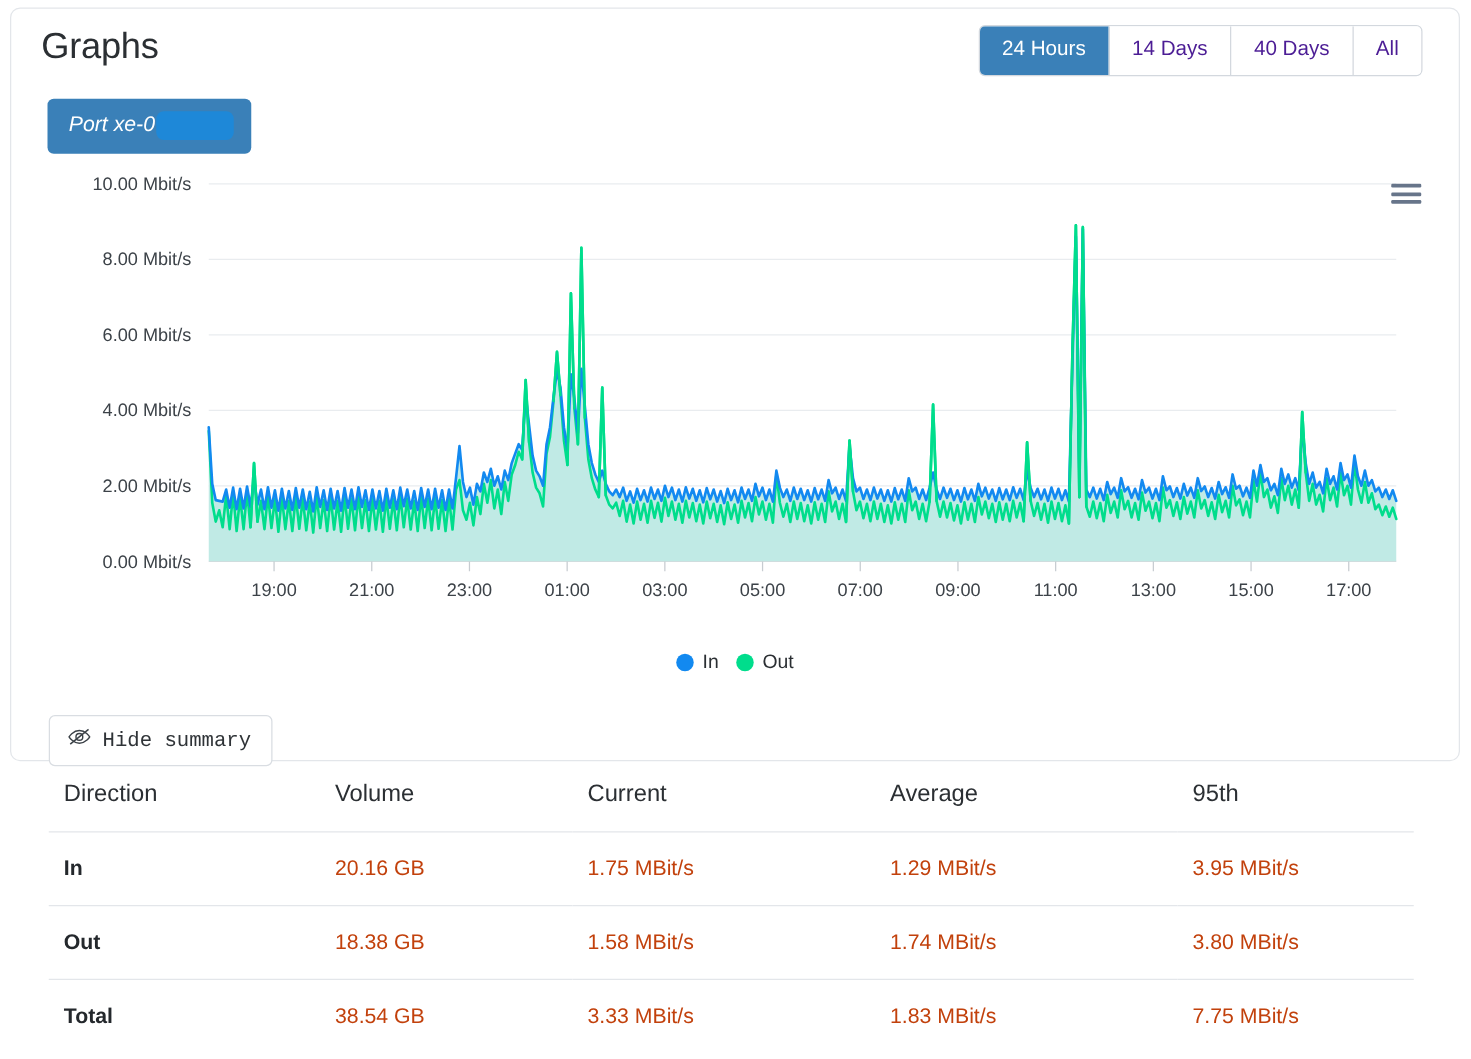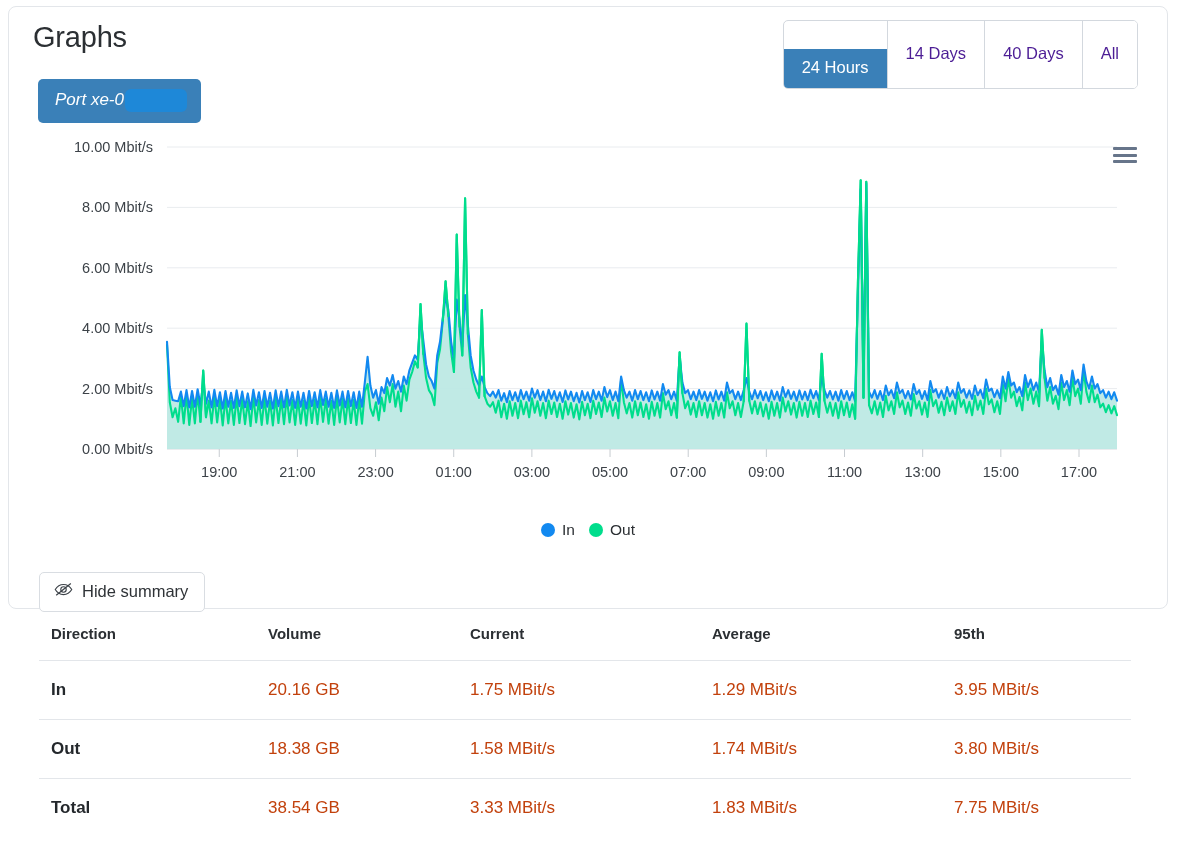--- a/index.html
+++ b/index.html
@@ -52,21 +52,21 @@
     color: #4c1d95;
     padding: 9px 18px 10px 18px;
     background: #ffffff;
     border: none;
     border-left: 1px solid #d3d8de;
     cursor: pointer;
     font-family: "Liberation Sans", sans-serif;
     white-space: nowrap;
     line-height: 1.2;
   }
-  .range-btn:first-child { border-left: none; margin-top: 28px; }
+  .range-btn:first-child { border-left: none; }
   .range-btn.active {
     background: #3a80b8;
     color: #ffffff;
   }
   .port-tabs {
     position: absolute;
     left: 29px;
     top: 72px;
     display: flex;
   }
@@ -154,33 +154,33 @@
     display: flex;
     align-items: center;
     gap: 9px;
     background: #ffffff;
     border: 1px solid #d9dde2;
     border-radius: 5px;
     padding: 9px 16px 10px 14px;
     font-size: 16.5px;
     color: #2f3337;
     cursor: pointer;
-    font-family: Liberation Sans, sans-serif;
+    font-family: Liberation Mono, monospace;
   }
   .summary-table {
     position: absolute;
     left: 30px;
     top: 612px;
     width: 1092px;
     border-collapse: collapse;
   }
   .summary-table th {
     text-align: left;
-    font-size: 15px;
-    font-weight: 700;
+    font-size: 19px;
+    font-weight: 400;
     color: #2b2f33;
     padding: 6px 0 18px 12px;
     border-bottom: 1px solid #e3e6ea;
   }
   .summary-table td {
     text-align: left;
     font-size: 17px;
     color: #c2410c;
     padding: 19px 0 19px 12px;
     border-bottom: 1px solid #e3e6ea;

